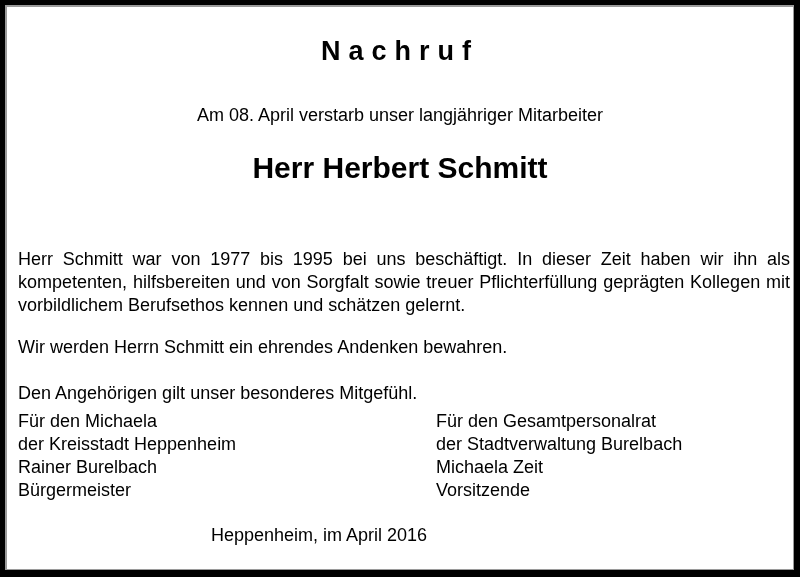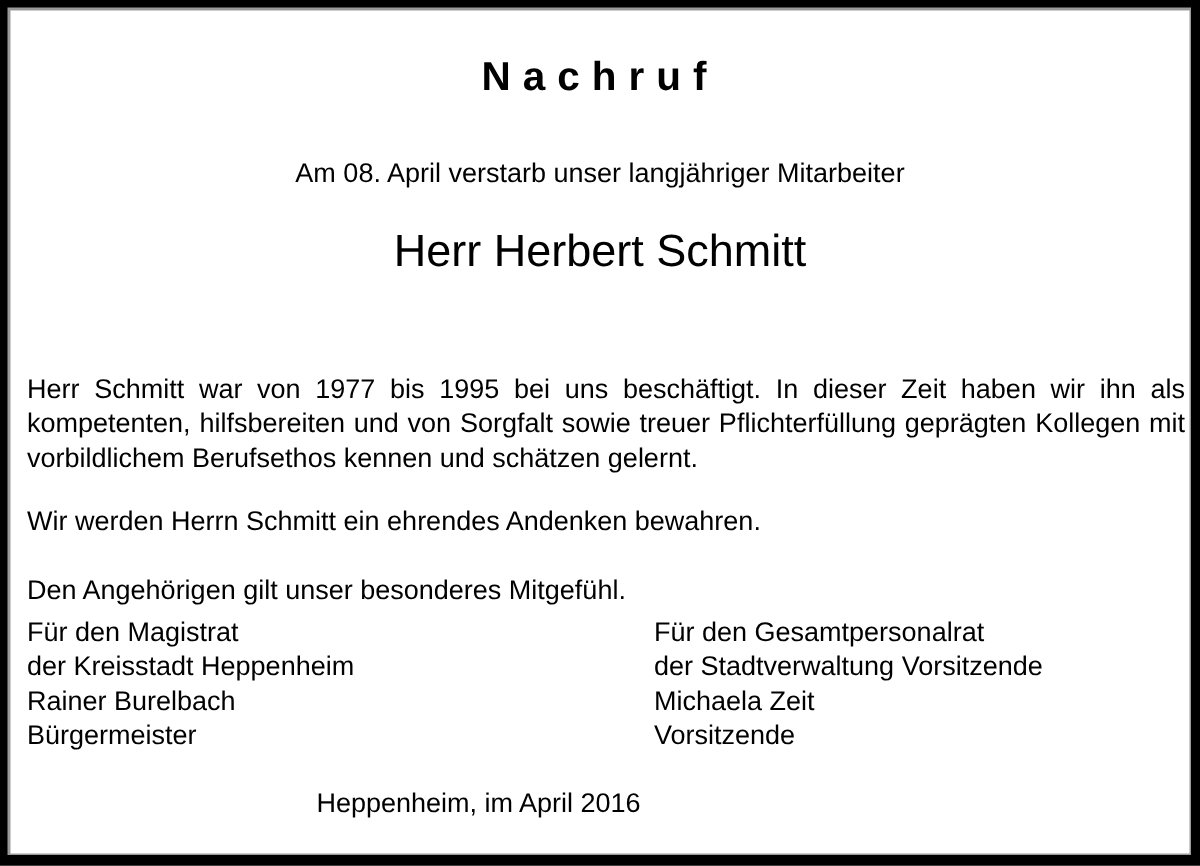--- a/index.html
+++ b/index.html
@@ -50,21 +50,21 @@
       text-align: center;
       font-size: 18px;
       line-height: 22px;
     }
     .name {
       position: absolute;
       left: 0;
       width: 786px;
       top: 143px;
       text-align: center;
-      font-weight: normal;
+      font-weight: bold;
       font-size: 30px;
       line-height: 36px;
     }
     .body-para {
       position: absolute;
       left: 11px;
       width: 772px;
       font-size: 18px;
       line-height: 23px;
       text-align: justify;
@@ -102,27 +102,27 @@
 
   <div class="intro">Am 08. April verstarb unser langjähriger Mitarbeiter</div>
 
   <div class="name">Herr Herbert Schmitt</div>
 
   <div class="body-para p1">Herr Schmitt war von 1977 bis 1995 bei uns beschäftigt. In dieser Zeit haben wir ihn als kompetenten, hilfsbereiten und von Sorgfalt sowie treuer Pflichterfüllung geprägten Kollegen mit vorbildlichem Berufsethos kennen und schätzen gelernt.</div>
   <div class="body-para p2">Wir werden Herrn Schmitt ein ehrendes Andenken bewahren.</div>
   <div class="body-para p3">Den Angehörigen gilt unser besonderes Mitgefühl.</div>
 
   <div class="sig sig-left">
-    <div>Für den Magistrat</div>
+    <div>Für den Michaela</div>
     <div>der Kreisstadt Heppenheim</div>
     <div>Rainer Burelbach</div>
     <div>Bürgermeister</div>
   </div>
 
   <div class="sig sig-right">
     <div>Für den Gesamtpersonalrat</div>
-    <div>der Stadtverwaltung Vorsitzende</div>
+    <div>der Stadtverwaltung Burelbach</div>
     <div>Michaela Zeit</div>
     <div>Vorsitzende</div>
   </div>
 
   <div class="place-date">Heppenheim, im April 2016</div>
 </div>
 
 </body></html>

